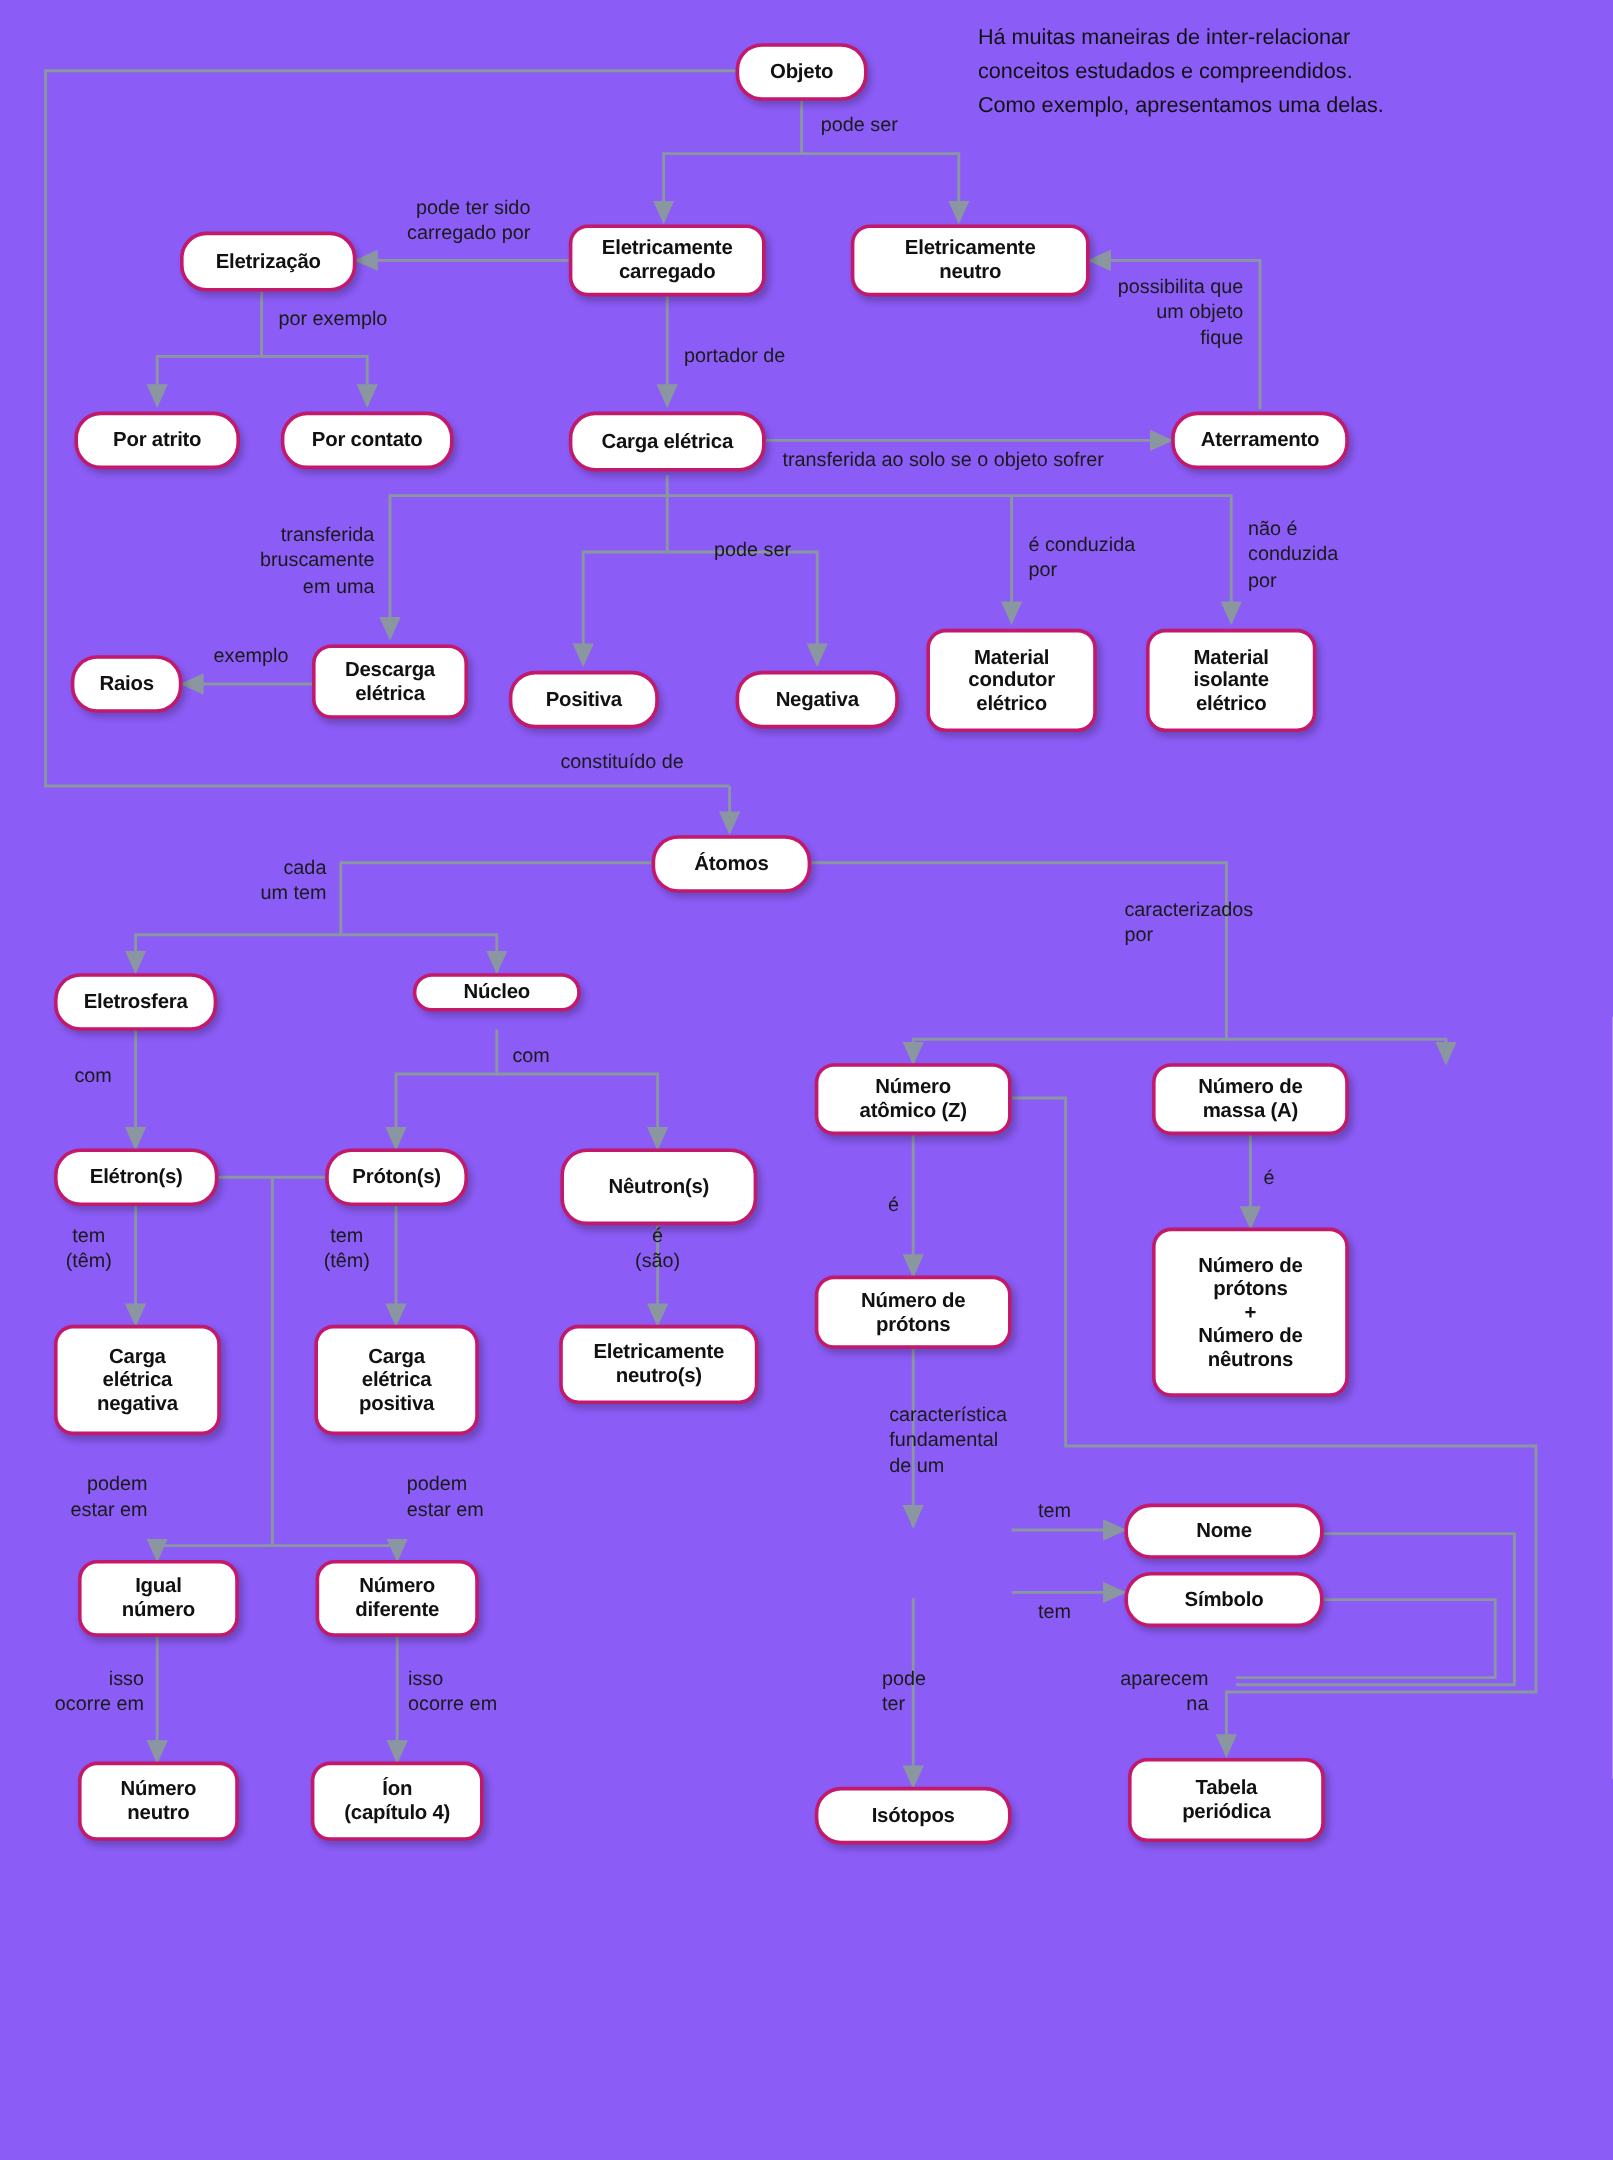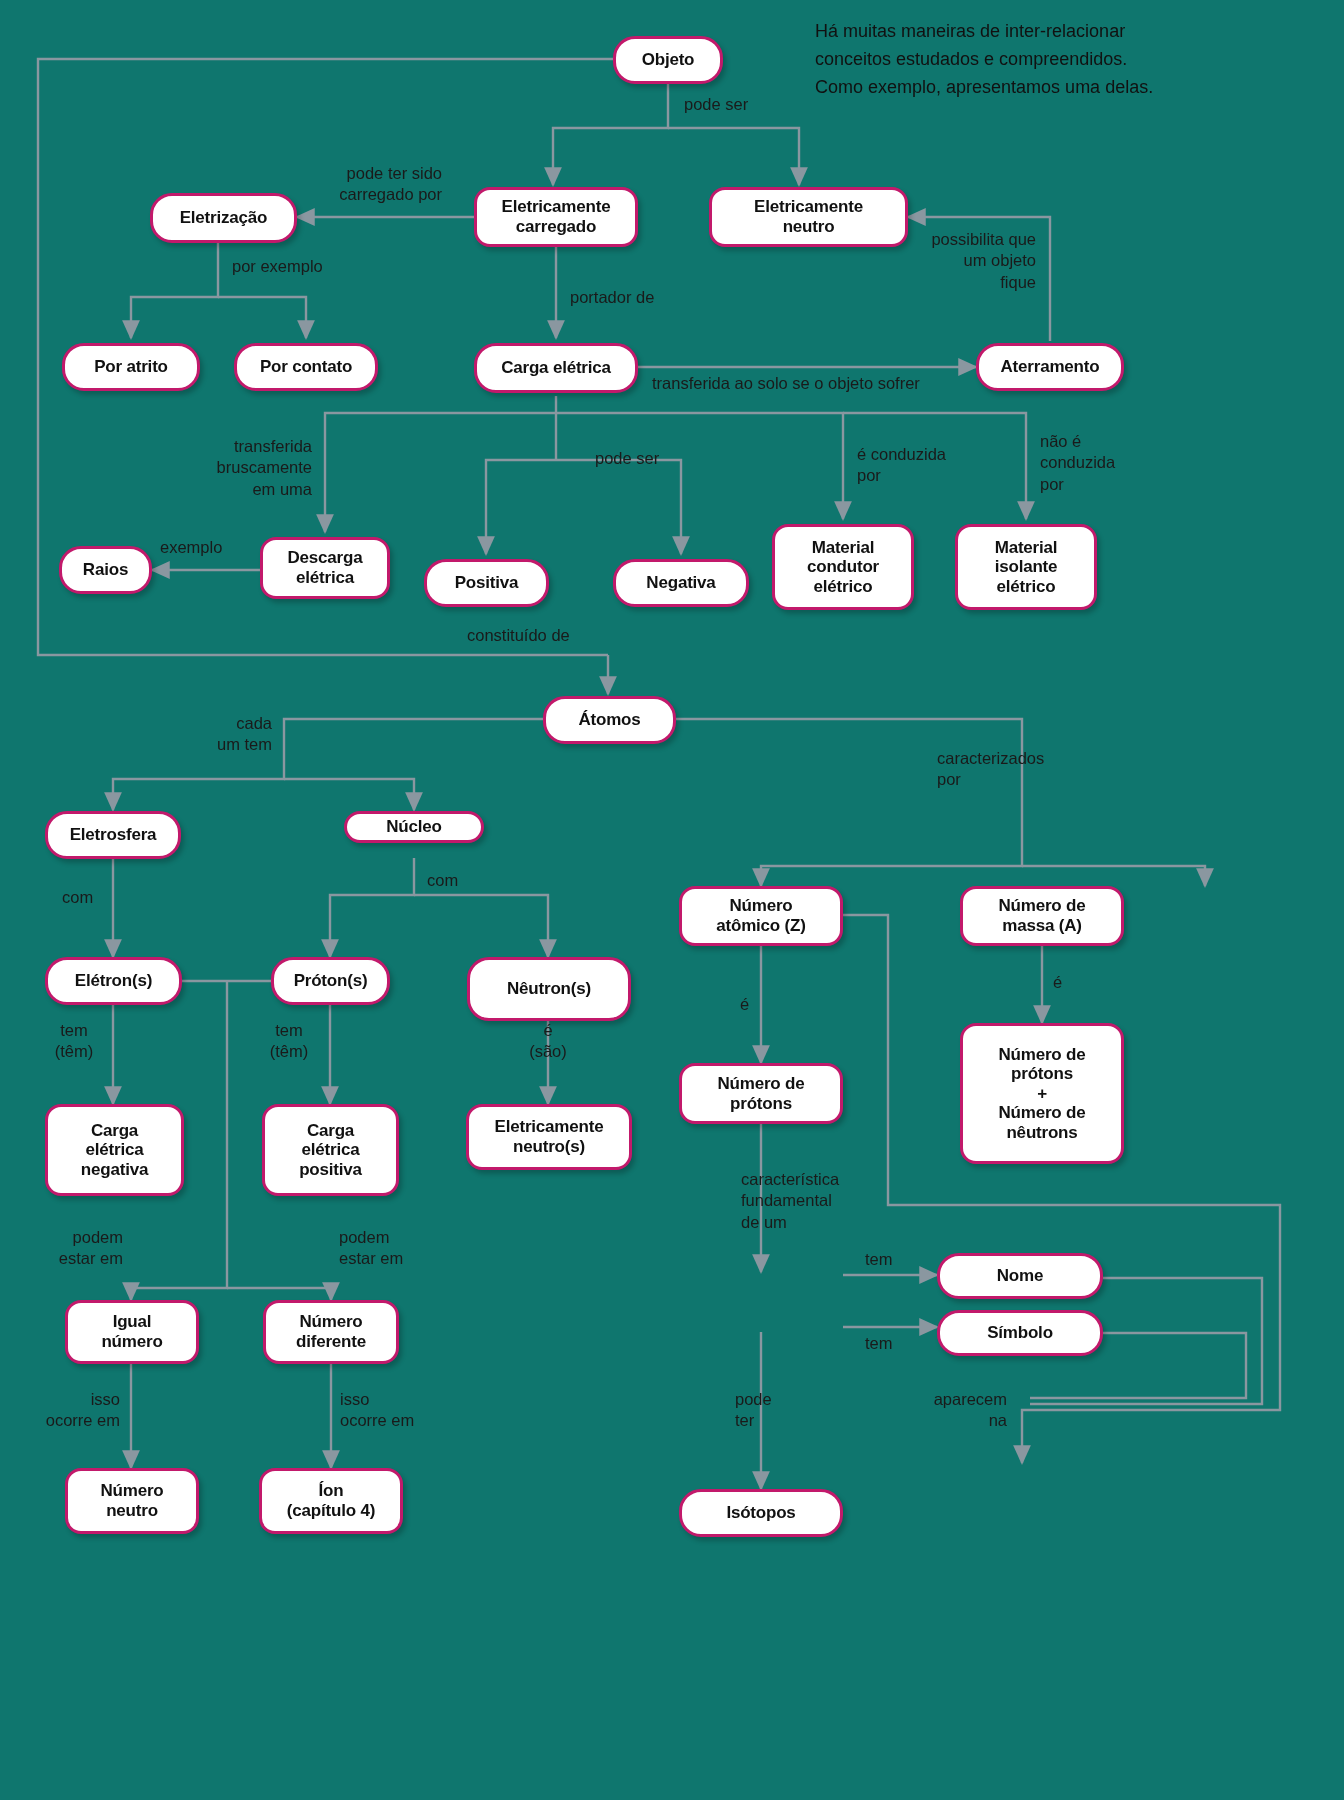--- a/index.html
+++ b/index.html
@@ -5,21 +5,21 @@
 <style>
   html, body {
     margin: 0;
     padding: 0;
     background: #e6ebee;
   }
   #page {
     position: relative;
     width: 1344px;
     height: 1800px;
-    background: #0f766e;
+    background: #8b5cf6;
     font-family: "Liberation Sans", sans-serif;
     overflow: hidden;
   }
   #edges {
     position: absolute;
     left: 0; top: 0;
     width: 1344px;
     height: 1800px;
   }
   .node {
@@ -299,34 +299,38 @@
   </div>
 
   <div class="node pill" style="left:937px; top:1310px; width:166px; height:46px;">
     <span>Símbolo</span>
   </div>
 
   <div class="node pill" style="left:679px; top:1489px; width:164px; height:48px;">
     <span>Isótopos</span>
   </div>
 
+  <div class="node" style="left:940px; top:1465px; width:164px; height:70px;">
+    <span style="white-space:pre-line">Tabela
+periódica</span>
+  </div>
 
   <div class="lbl" style="left:684px; top:94px;">pode ser</div>
   <div class="lbl r" style="left:302px; top:163px; width:140px;">pode ter sido
 carregado por</div>
   <div class="lbl" style="left:232px; top:256px;">por exemplo</div>
   <div class="lbl" style="left:570px; top:287px;">portador de</div>
   <div class="lbl" style="left:652px; top:373px;">transferida ao solo se o objeto sofrer</div>
   <div class="lbl r" style="left:900px; top:229px; width:136px;">possibilita que
 um objeto
 fique</div>
   <div class="lbl r" style="left:175px; top:436px; width:137px;">transferida
 bruscamente
 em uma</div>
-  <div class="lbl" style="left:160px; top:537px;">exemplo</div>
+  <div class="lbl" style="left:178px; top:537px;">exemplo</div>
   <div class="lbl" style="left:595px; top:448px;">pode ser</div>
   <div class="lbl" style="left:857px; top:444px;">é conduzida
 por</div>
   <div class="lbl" style="left:1040px; top:431px;">não é
 conduzida
 por</div>
   <div class="lbl" style="left:467px; top:625px;">constituído de</div>
   <div class="lbl r" style="left:168px; top:713px; width:104px;">cada
 um tem</div>
   <div class="lbl" style="left:62px; top:887px;">com</div>

